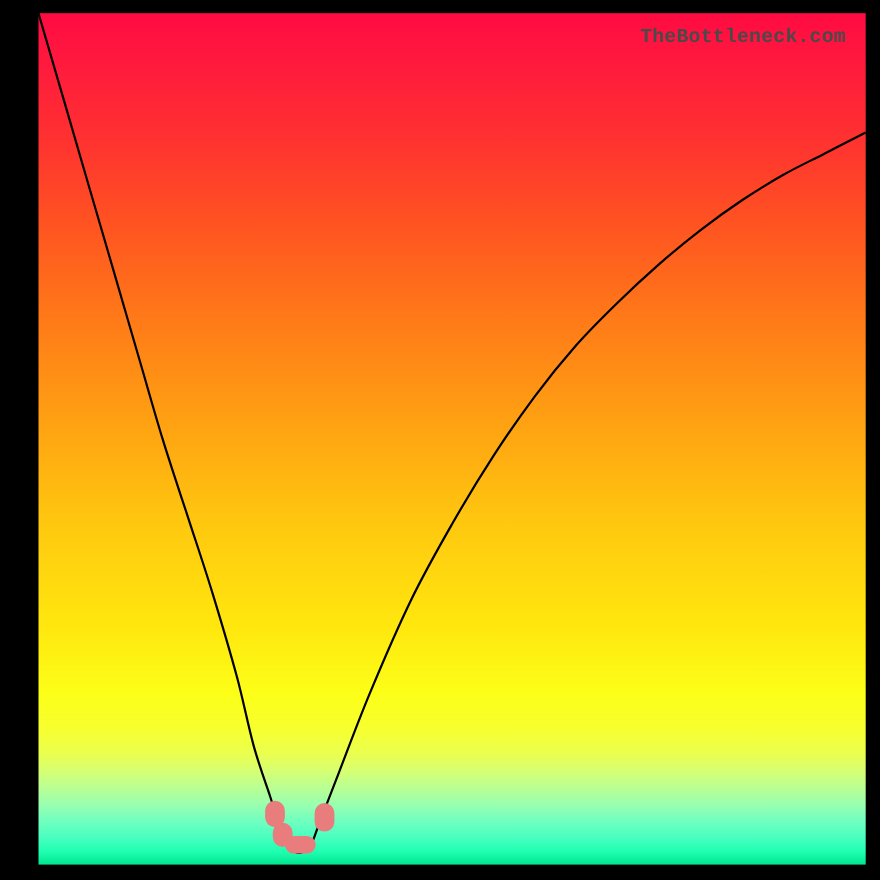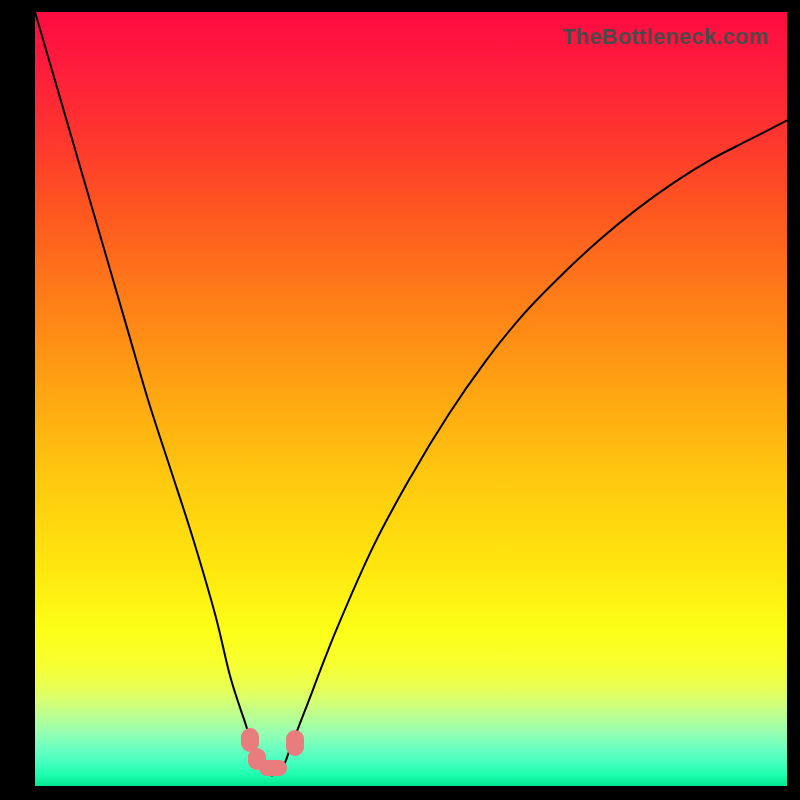--- a/index.html
+++ b/index.html
@@ -34,22 +34,22 @@
       #6effc0 95%,
       #44ffbf 97%,
       #1effb0 98.5%,
       #00e58e 100%
     );
   }
   .watermark {
     position: absolute;
     top: 12px;
     right: 18px;
-    font-family: Liberation Sans, sans-serif;
-    font-size: 22px;
+    font-family: Liberation Mono, monospace;
+    font-size: 18px;
     font-weight: 600;
     color: #4a4a4a;
     letter-spacing: 0.2px;
   }
   svg.curve {
     position: absolute;
     left: 0;
     top: 0;
     width: 752px;
     height: 774px;

